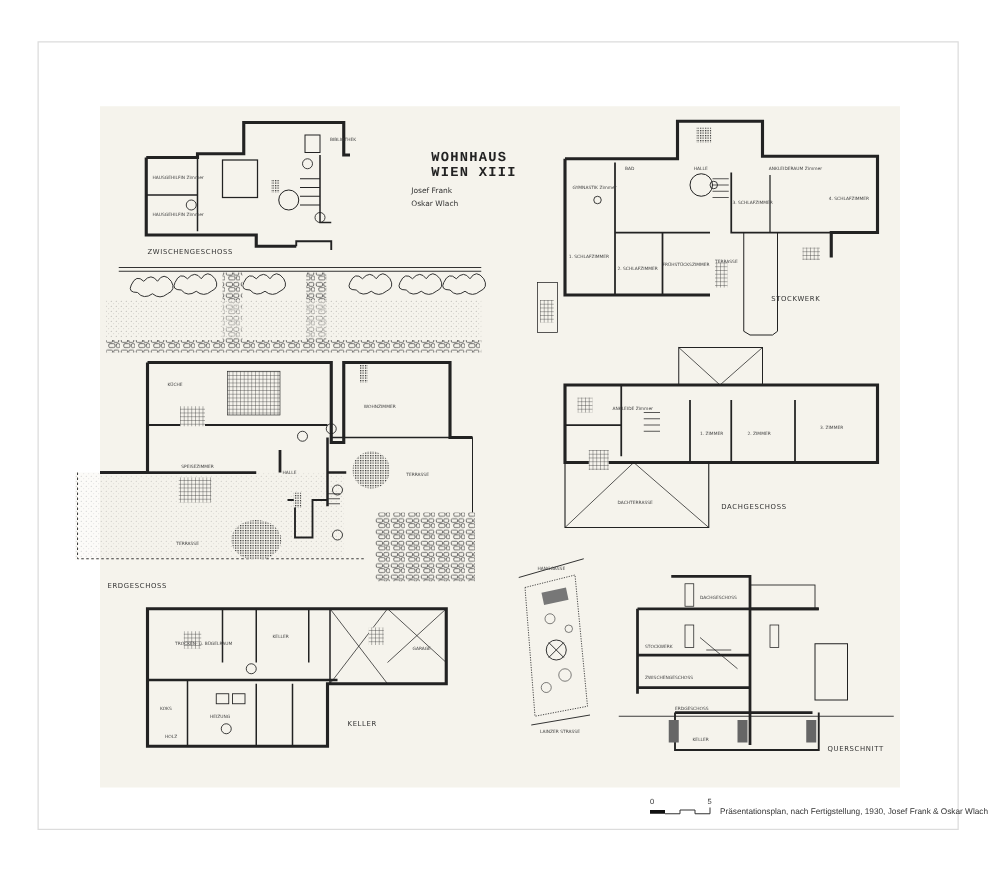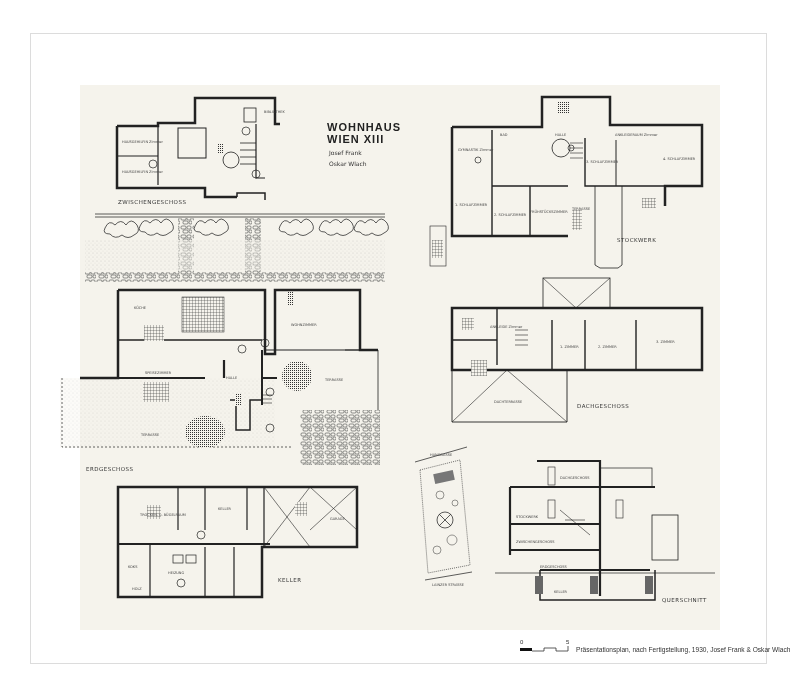--- a/index.html
+++ b/index.html
@@ -1,20 +1,20 @@
 <!DOCTYPE html>
 <html><head>
 <meta charset="utf-8">
 <style>
   html,body{margin:0;padding:0;background:#ffffff;}
   body{width:800px;height:695px;position:relative;overflow:hidden;font-family:"Liberation Sans",sans-serif;}
   .frame{position:absolute;left:30px;top:33px;width:737px;height:631px;border:1px solid #dcdcdc;background:#ffffff;box-sizing:border-box;}
   .sheet{position:absolute;left:80px;top:85px;width:640px;height:545px;background:#f5f3ec;}
   svg.plan{position:absolute;left:0;top:0;}
-  .title{position:absolute;left:327px;top:121px;font-family:Liberation Sans, sans-serif;font-size:11px;letter-spacing:1px;line-height:12px;color:#222;font-weight:bold;}
+  .title{position:absolute;left:345px;top:121px;font-family:Liberation Mono, monospace;font-size:11px;letter-spacing:1px;line-height:12px;color:#222;font-weight:bold;}
   .authors{position:absolute;left:329px;top:147px;font-family:"DejaVu Sans",sans-serif;font-size:6px;line-height:11px;color:#333;}
   .lbl{position:absolute;font-family:"DejaVu Sans",sans-serif;color:#333;white-space:nowrap;}
   .lbl.floor{font-size:5.5px;letter-spacing:.5px;}
   .lbl.room{font-size:3.5px;color:#444;}
   .caption{position:absolute;left:576px;top:646px;font-size:6.6px;color:#333;white-space:nowrap;}
   .scale{position:absolute;left:520px;top:640px;width:52px;height:14px;}
   .scale .n0{position:absolute;left:0;top:-1px;font-size:6px;color:#333;}
   .scale .n5{position:absolute;left:46px;top:-1px;font-size:6px;color:#333;}
 </style>
 </head>

